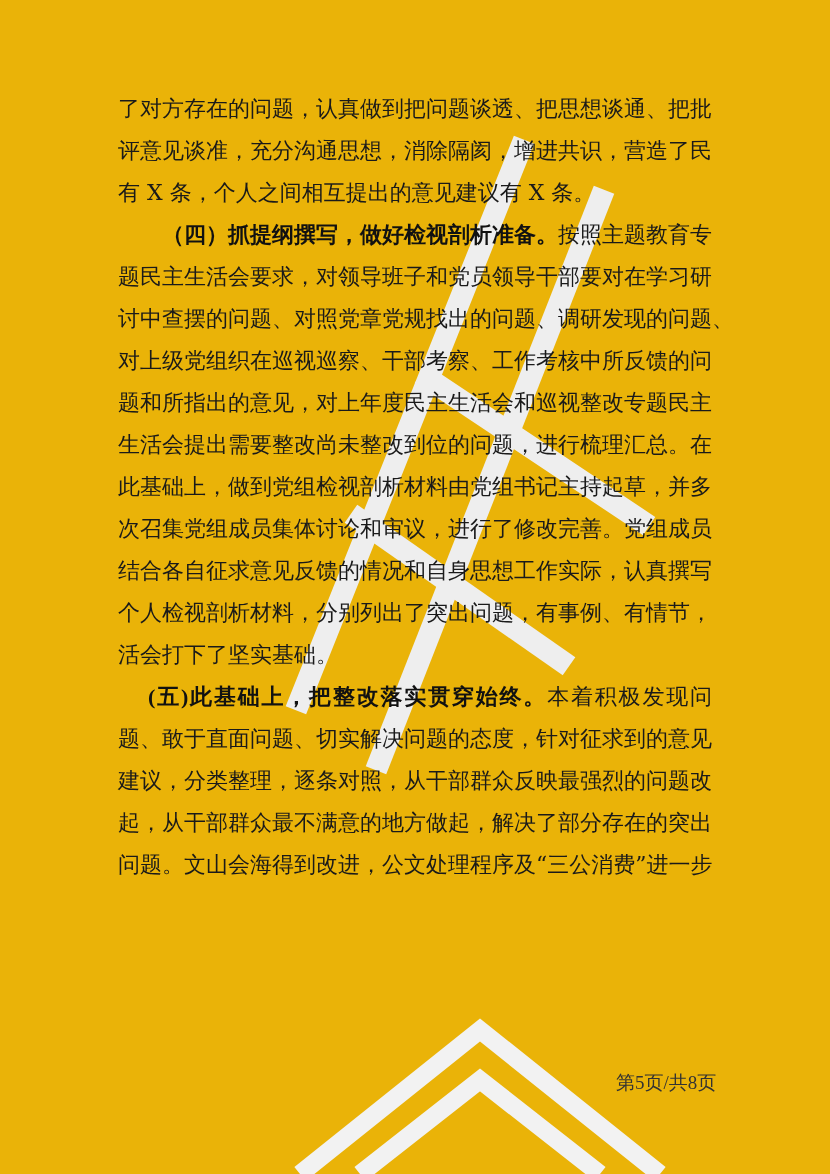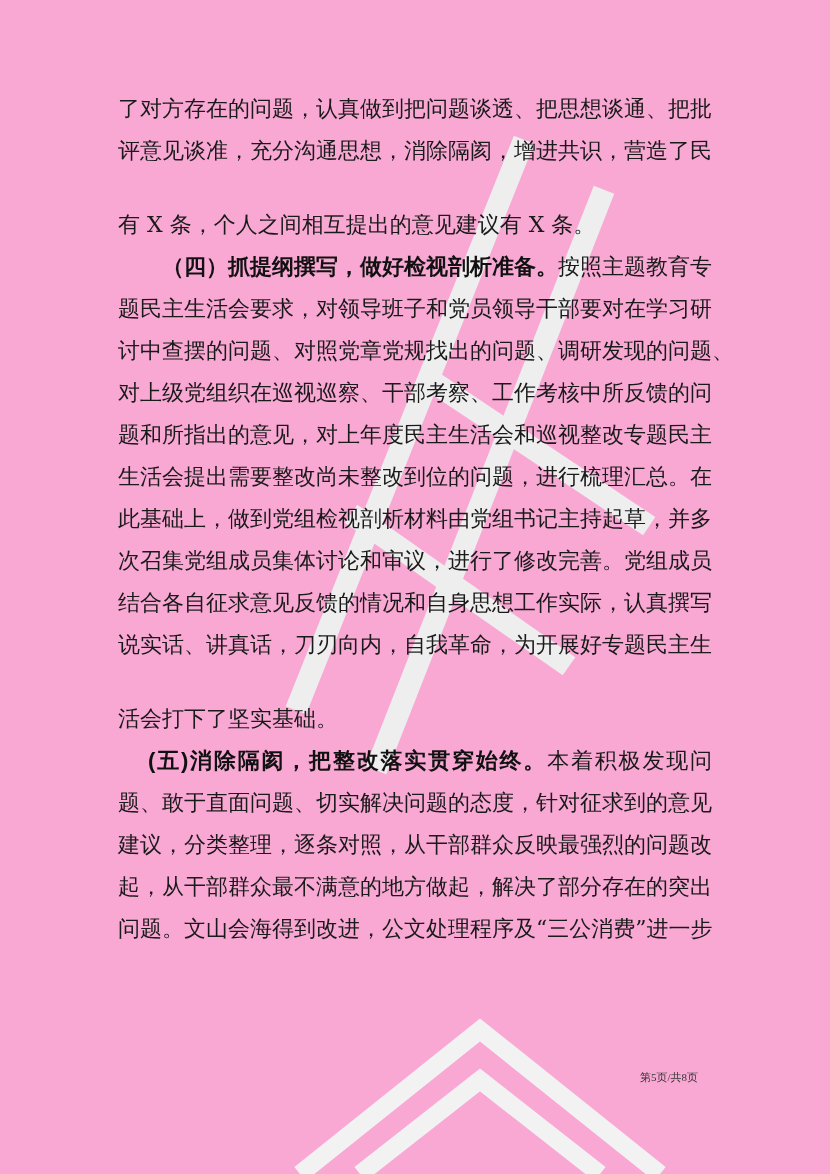--- a/index.html
+++ b/index.html
@@ -13,21 +13,21 @@
       position: relative;
       overflow: hidden;
       font-family: "DejaVu Serif", "Liberation Serif", serif;
       color: #1a1a1a;
     }
     .page {
       position: absolute;
       left: 0; top: 0;
       width: 830px;
       height: 1174px;
-      background: #f9a8d4;
+      background: #eab308;
     }
     .watermark {
       position: absolute;
       left: 0; top: 0;
       width: 830px; height: 1174px;
       pointer-events: none;
       z-index: 0;
     }
     .content {
       position: absolute;
@@ -40,38 +40,37 @@
       height: 42px;
       line-height: 42px;
       font-size: 22px;
       white-space: nowrap;
       text-align: justify;
       text-align-last: justify;
       letter-spacing: 0;
     }
     .line.last {
       text-align-last: left;
-      margin-top: 32px;
     }
     .line.indent {
       padding-left: 44px;
     }
     .line.indent-narrow {
       padding-left: 30px;
     }
     .bold {
-      font-family: Liberation Sans, sans-serif;
+      font-family: Liberation Serif, serif;
       font-weight: bold;
       color: #111;
     }
     .footer {
       position: absolute;
-      left: 640px;
+      left: 616px;
       top: 1070px;
-      font-size: 11px;
+      font-size: 19px;
       color: #333;
       font-family: "Liberation Serif", "DejaVu Serif", serif;
       z-index: 1;
     }
   </style>
 </head>
 <body>
 
 <div class="page">
 
@@ -95,24 +94,24 @@
 
     <div class="line indent"><span class="bold">（四）抓提纲撰写，做好检视剖析准备。</span><span>按照主题教育专</span></div>
     <div class="line">题民主生活会要求，对领导班子和党员领导干部要对在学习研</div>
     <div class="line">讨中查摆的问题、对照党章党规找出的问题、调研发现的问题、</div>
     <div class="line">对上级党组织在巡视巡察、干部考察、工作考核中所反馈的问</div>
     <div class="line">题和所指出的意见，对上年度民主生活会和巡视整改专题民主</div>
     <div class="line">生活会提出需要整改尚未整改到位的问题，进行梳理汇总。在</div>
     <div class="line">此基础上，做到党组检视剖析材料由党组书记主持起草，并多</div>
     <div class="line">次召集党组成员集体讨论和审议，进行了修改完善。党组成员</div>
     <div class="line">结合各自征求意见反馈的情况和自身思想工作实际，认真撰写</div>
-    <div class="line">说实话、讲真话，刀刃向内，自我革命，为开展好专题民主生</div>
+    <div class="line">个人检视剖析材料，分别列出了突出问题，有事例、有情节，</div>
     <div class="line last">活会打下了坚实基础。</div>
 
-    <div class="line indent-narrow"><span class="bold">(五)消除隔阂，把整改落实贯穿始终。</span><span>本着积极发现问</span></div>
+    <div class="line indent-narrow"><span class="bold">(五)此基础上，把整改落实贯穿始终。</span><span>本着积极发现问</span></div>
     <div class="line">题、敢于直面问题、切实解决问题的态度，针对征求到的意见</div>
     <div class="line">建议，分类整理，逐条对照，从干部群众反映最强烈的问题改</div>
     <div class="line">起，从干部群众最不满意的地方做起，解决了部分存在的突出</div>
     <div class="line">问题。文山会海得到改进，公文处理程序及“三公消费”进一步</div>
   </div>
 
   <div class="footer">第5页/共8页</div>
 </div>
 
 </body></html>

